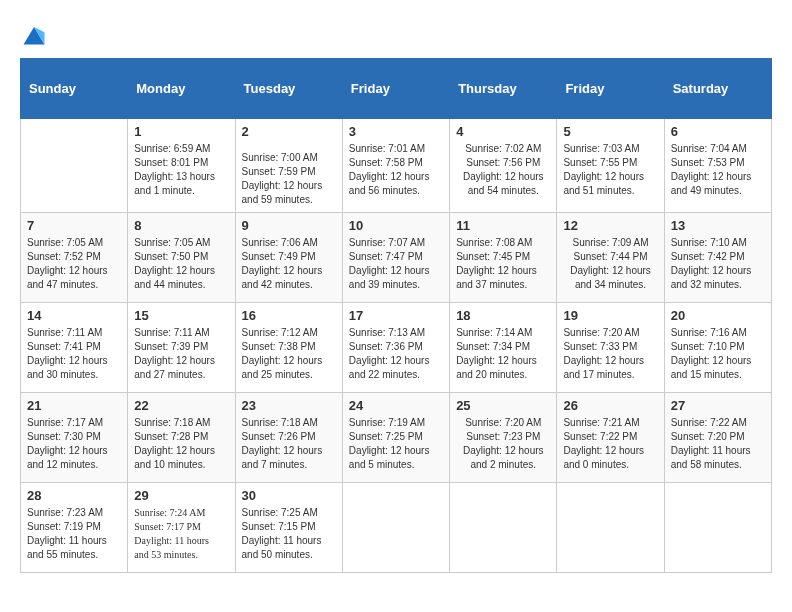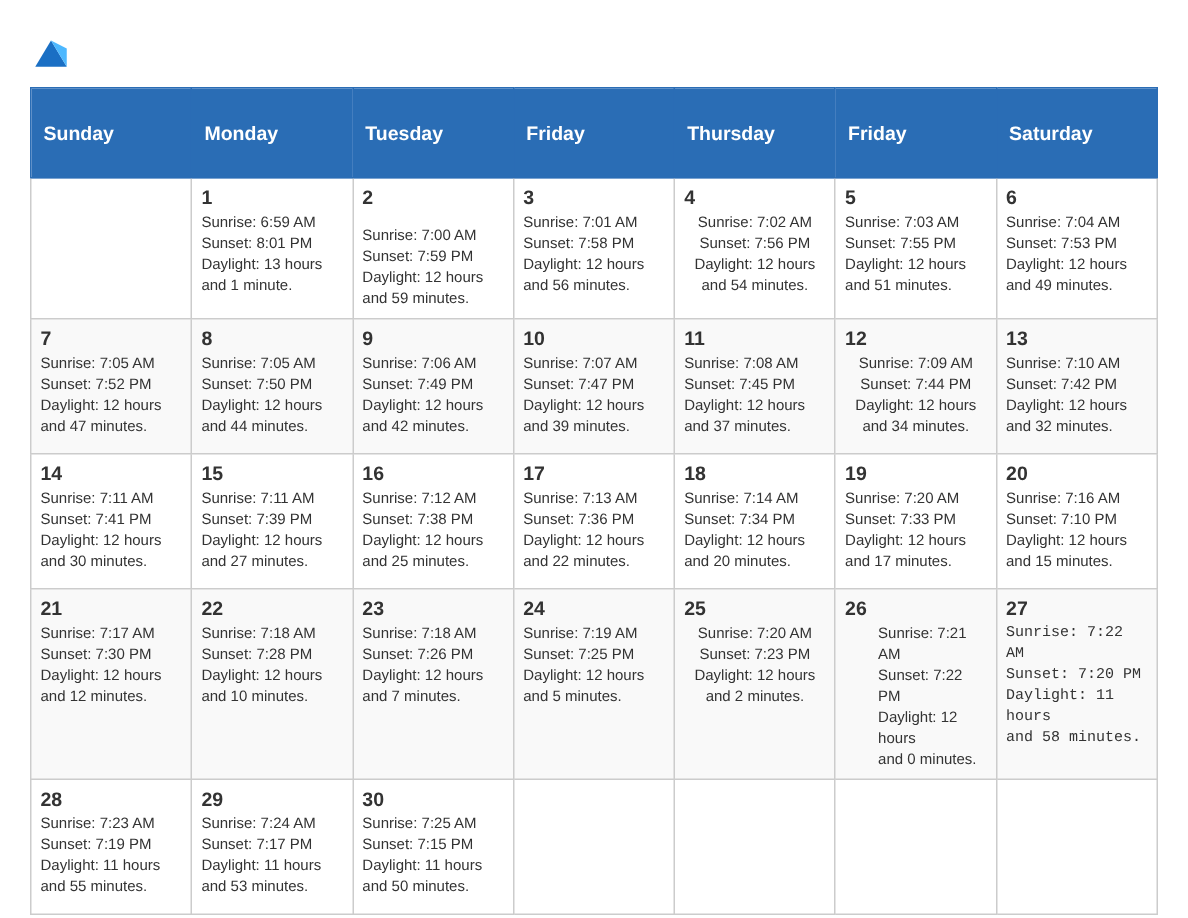--- a/index.html
+++ b/index.html
@@ -307,44 +307,44 @@
         </td>
         <td>
           <span class="day-number">25</span>
           <div class="day-info" style="white-space: pre-line; text-align: center;">Sunrise: 7:20 AM
 Sunset: 7:23 PM
 Daylight: 12 hours
 and 2 minutes.</div>
         </td>
         <td>
           <span class="day-number">26</span>
-          <div class="day-info" style="white-space: pre-line; margin-left: 22px;">Sunrise: 7:21 AM
+          <div class="day-info" style="white-space: pre-line;">Sunrise: 7:21 AM
 Sunset: 7:22 PM
 Daylight: 12 hours
 and 0 minutes.</div>
         </td>
         <td>
           <span class="day-number">27</span>
-          <div class="day-info" style="white-space: pre-line; font-family: Liberation Mono, monospace;">Sunrise: 7:22 AM
+          <div class="day-info" style="white-space: pre-line;">Sunrise: 7:22 AM
 Sunset: 7:20 PM
 Daylight: 11 hours
 and 58 minutes.</div>
         </td>
       </tr>
       <tr class="week-row">
         <td>
           <span class="day-number">28</span>
           <div class="day-info" style="white-space: pre-line;">Sunrise: 7:23 AM
 Sunset: 7:19 PM
 Daylight: 11 hours
 and 55 minutes.</div>
         </td>
         <td>
           <span class="day-number">29</span>
-          <div class="day-info" style="white-space: pre-line;">Sunrise: 7:24 AM
+          <div class="day-info" style="white-space: pre-line; font-family: Liberation Serif, serif;">Sunrise: 7:24 AM
 Sunset: 7:17 PM
 Daylight: 11 hours
 and 53 minutes.</div>
         </td>
         <td>
           <span class="day-number">30</span>
           <div class="day-info" style="white-space: pre-line;">Sunrise: 7:25 AM
 Sunset: 7:15 PM
 Daylight: 11 hours
 and 50 minutes.</div>

